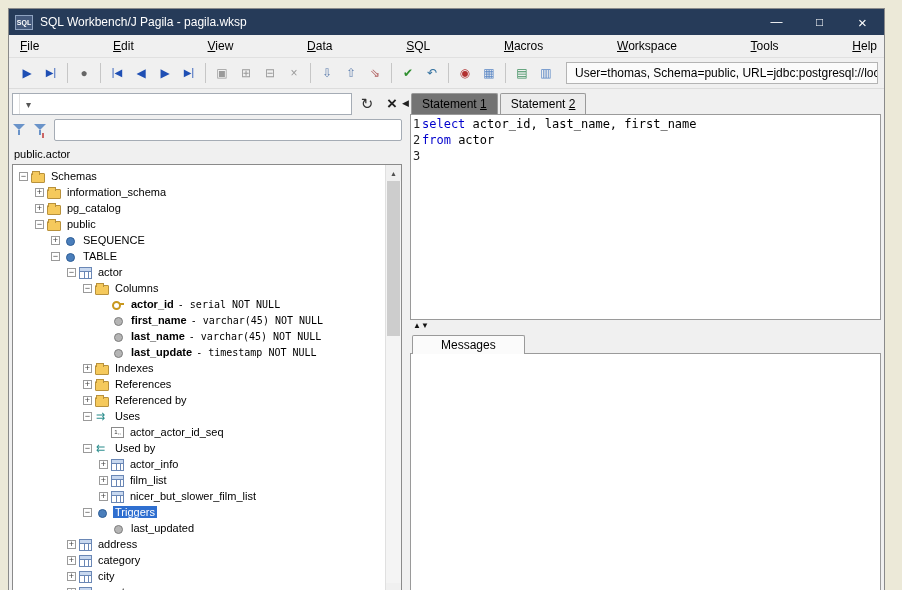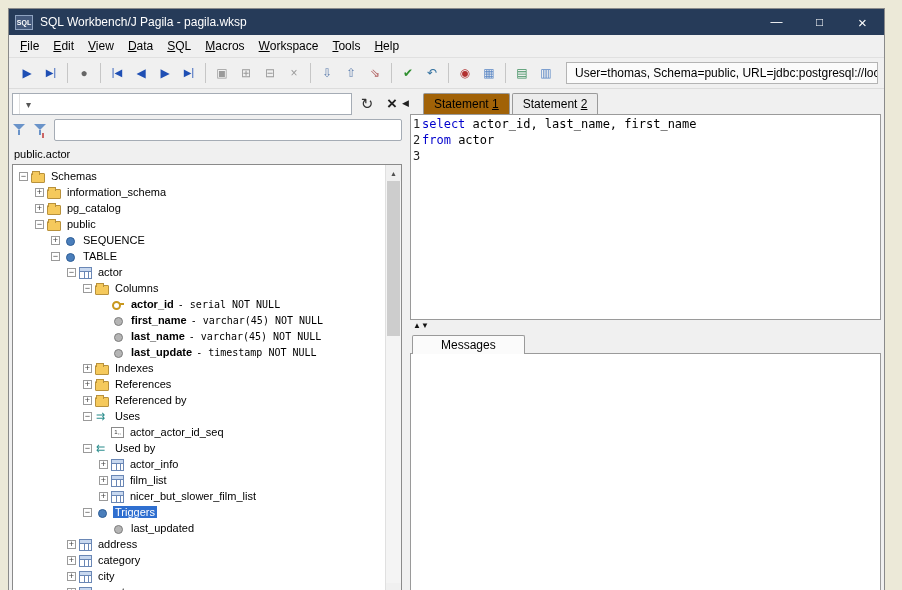--- a/index.html
+++ b/index.html
@@ -16,21 +16,21 @@
   .appicon { width:18px; height:15px; background:#44597c; border:1px solid #8fa3c0; color:#fff;
              font-size:7px; font-weight:bold; display:flex; align-items:center; justify-content:center; margin-right:7px; }
   .title { color:#fff; font-size:12px; flex:1; white-space:nowrap; overflow:hidden; }
   .wbtns { display:flex; height:26px; }
   .wbtn { width:43px; height:26px; color:#fff; display:flex; align-items:center; justify-content:center;
           font-size:12px; cursor:default; }
   .wbtn.close { font-size:15px; }
 
   
   .menubar { flex:0 0 23px; background:#f0f0f0; display:flex; align-items:center; padding-left:4px;
-             border-bottom:1px solid #e0e0e0; }
+             border-bottom:1px solid #e0e0e0;justify-content:space-between; }
   .menuitem { padding:3px 7px; font-size:12px; }
   .menuitem u { text-decoration:underline; }
 
   
   .toolbar { flex:0 0 31px; background:#f0f0f0; display:flex; align-items:center; padding:2px 6px;
              border-bottom:1px solid #dcdcdc; }
   .toolbtn { width:24px; height:24px; display:flex; align-items:center; justify-content:center;
              font-size:12px; line-height:1; flex:none; }
   .toolbtn.small { font-size:10px; }
   .tsep { width:1px; height:20px; background:#c6c6c6; margin:0 4px; flex:none; }
@@ -111,21 +111,21 @@
              display:flex; flex-direction:column; }
   .sarrow { height:16px; display:flex; align-items:center; justify-content:center; font-size:7px;
             color:#505050; background:#f0f0f0; flex:none; }
   .strack { flex:1; position:relative; }
   .sthumb { position:absolute; left:1px; right:1px; top:0; height:155px; background:#cdcdcd; }
 
   
   .tabs { flex:0 0 22px; display:flex; align-items:flex-end; padding-left:1px; }
   .tab { padding:3px 10px 3px 10px; font-size:12px; background:#ececec; border:1px solid #9a9a9a;
          border-bottom:none; border-radius:2px 2px 0 0; margin-right:2px; position:relative; }
-  .tab.active { background:#a16207; z-index:2;margin-left:12px; }
+  .tab.active { background:#737373; z-index:2; }
   .tab u { text-decoration:underline; }
 
   .editor { flex:0 0 206px; background:#fff; border:1px solid #9a9a9a; overflow:hidden;
             font-family:"DejaVu Sans Mono", monospace; font-size:12px; padding-top:1px; }
   .eline { display:flex; height:16px; line-height:16px; }
   .lnum { flex:none; width:11px; padding-left:2px; color:#222; }
   .code .kw { color:#0000cc; }
   .code .pl { color:#000; }
 
   .hsplit { flex:0 0 13px; position:relative; }

